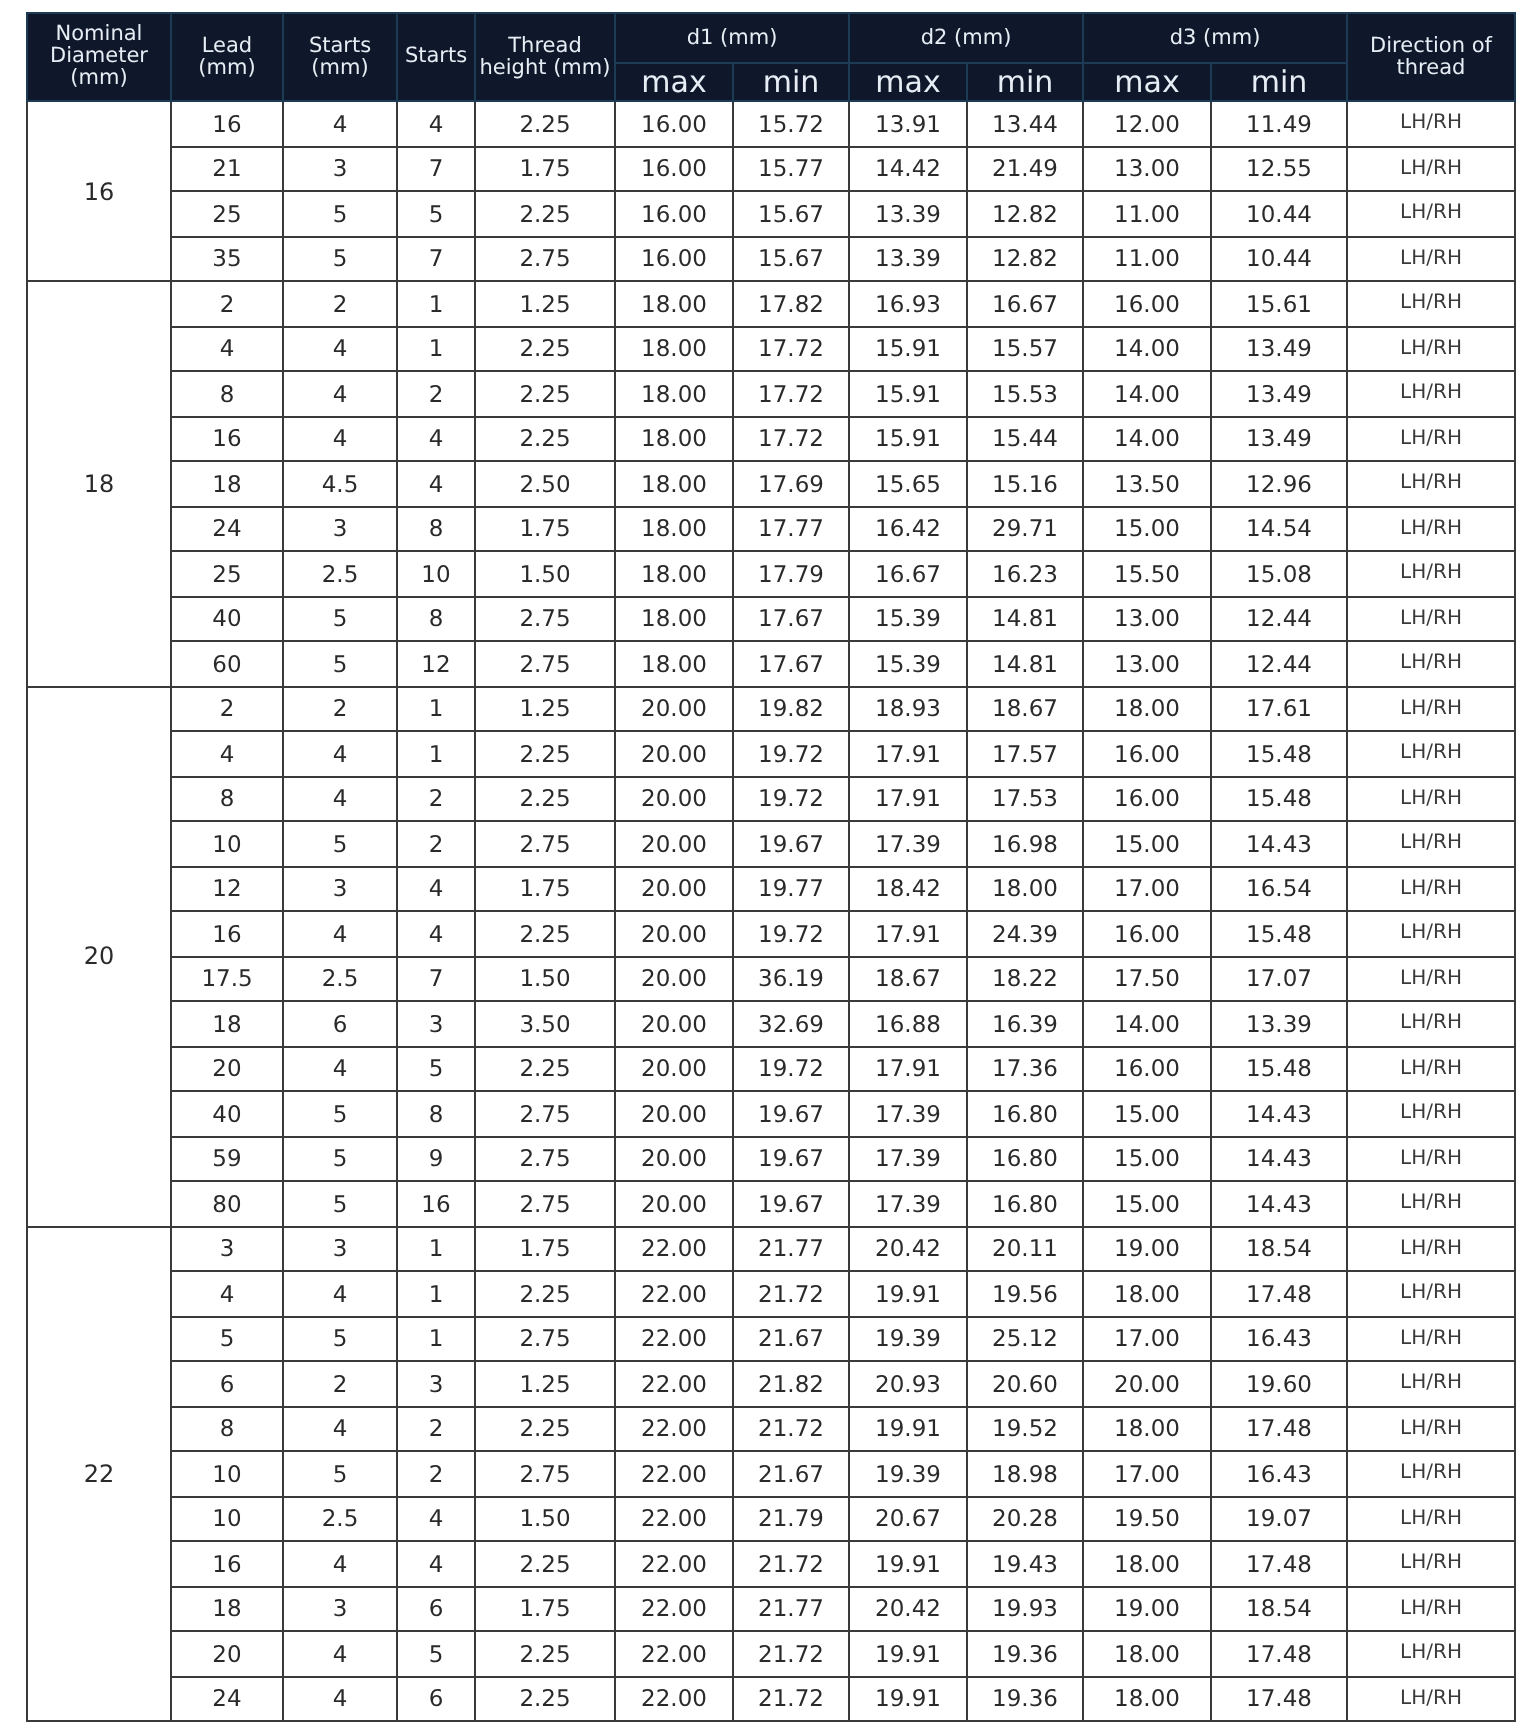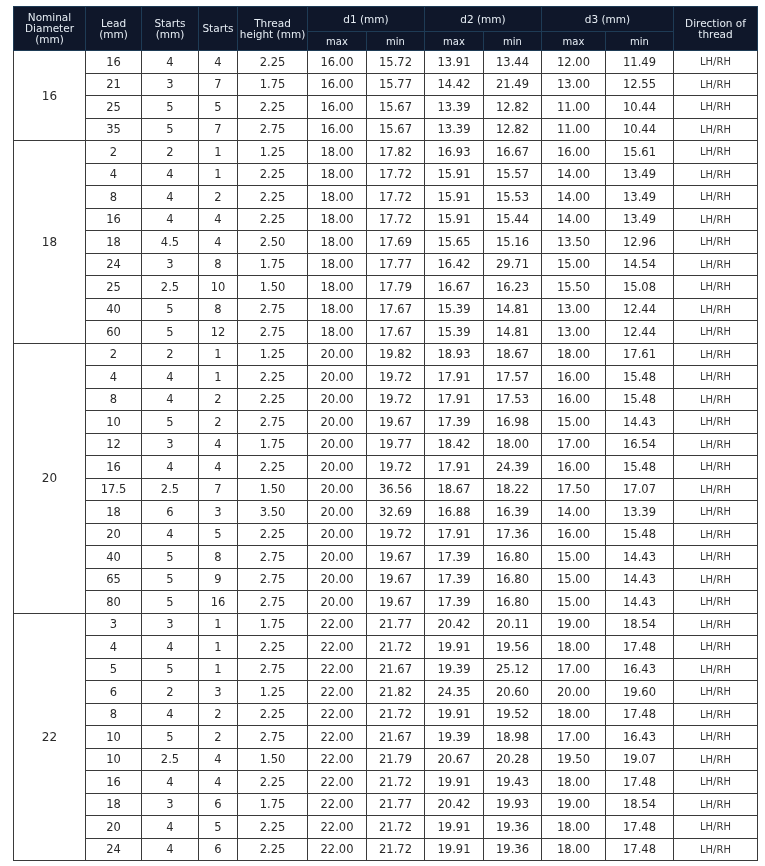--- a/index.html
+++ b/index.html
@@ -1,20 +1,20 @@
 <!DOCTYPE html>
 <html><head>
 <meta charset="utf-8">
 <style>
   html, body { margin: 0; padding: 0; background: #ffffff; }
   body { width: 765px; height: 866px; overflow: hidden; position: relative; font-family: "DejaVu Sans", sans-serif; }
   #wrap { position: absolute; left: 13px; top: 6px; }
   table { border-collapse: collapse; table-layout: fixed; }
   th { background: #0f172a; color: #e6edf4; font-weight: normal; font-size: 10.5px; line-height: 11px; border: 1px solid #1e3b55; padding: 0; text-align: center; vertical-align: middle; }
-  th.sub { font-size: 10px; height: 18px; border-top: 1px solid #1e3b55; margin-top: 35px; }
+  th.sub { font-size: 15px; height: 18px; border-top: 1px solid #1e3b55; margin-top: 35px; }
   td { border: 1px solid #3a3a3a; font-size: 11.5px; color: #2a2a2a; text-align: center; padding: 0; height: 21.5px; }
   td.nom { font-size: 12px; vertical-align: middle; }
   td.dir { font-size: 10px; color: #3a3a3a; }
 </style>
 </head>
 <body>
 
 <div id="wrap">
   <table>
     <colgroup>
@@ -302,21 +302,21 @@
           <td>16.00</td>
           <td>15.48</td>
           <td class="dir">LH/RH</td>
         </tr>
         <tr>
           <td>17.5</td>
           <td>2.5</td>
           <td>7</td>
           <td>1.50</td>
           <td>20.00</td>
-          <td>36.56</td>
+          <td>36.19</td>
           <td>18.67</td>
           <td>18.22</td>
           <td>17.50</td>
           <td>17.07</td>
           <td class="dir">LH/RH</td>
         </tr>
         <tr>
           <td>18</td>
           <td>6</td>
           <td>3</td>
@@ -349,21 +349,21 @@
           <td>2.75</td>
           <td>20.00</td>
           <td>19.67</td>
           <td>17.39</td>
           <td>16.80</td>
           <td>15.00</td>
           <td>14.43</td>
           <td class="dir">LH/RH</td>
         </tr>
         <tr>
-          <td>65</td>
+          <td>59</td>
           <td>5</td>
           <td>9</td>
           <td>2.75</td>
           <td>20.00</td>
           <td>19.67</td>
           <td>17.39</td>
           <td>16.80</td>
           <td>15.00</td>
           <td>14.43</td>
           <td class="dir">LH/RH</td>
@@ -421,21 +421,21 @@
           <td>16.43</td>
           <td class="dir">LH/RH</td>
         </tr>
         <tr>
           <td>6</td>
           <td>2</td>
           <td>3</td>
           <td>1.25</td>
           <td>22.00</td>
           <td>21.82</td>
-          <td>24.35</td>
+          <td>20.93</td>
           <td>20.60</td>
           <td>20.00</td>
           <td>19.60</td>
           <td class="dir">LH/RH</td>
         </tr>
         <tr>
           <td>8</td>
           <td>4</td>
           <td>2</td>
           <td>2.25</td>

